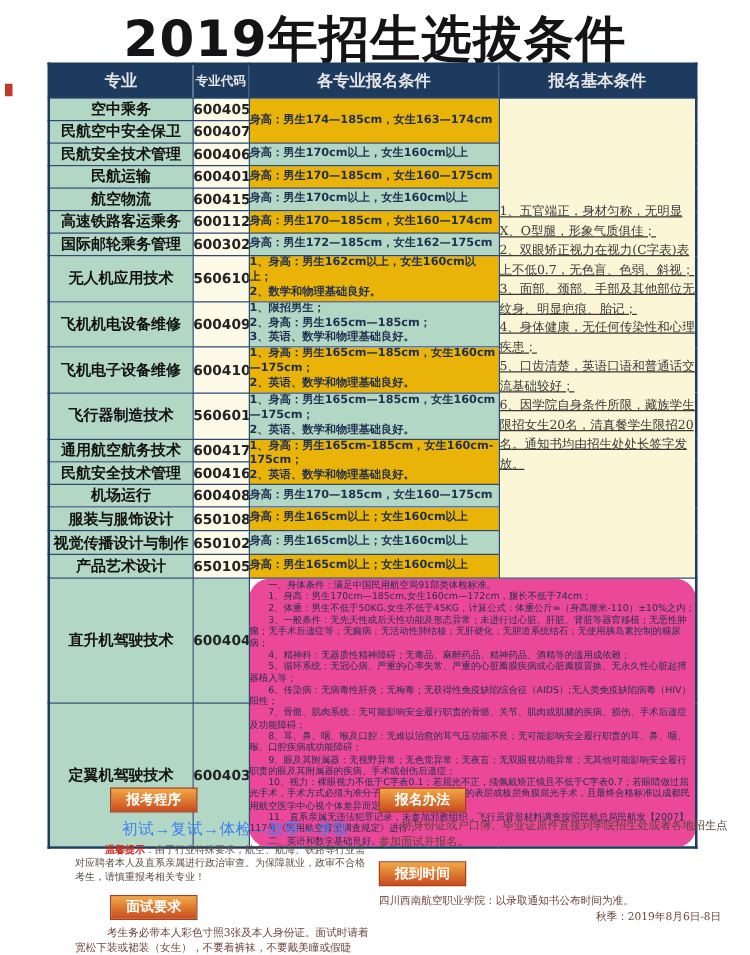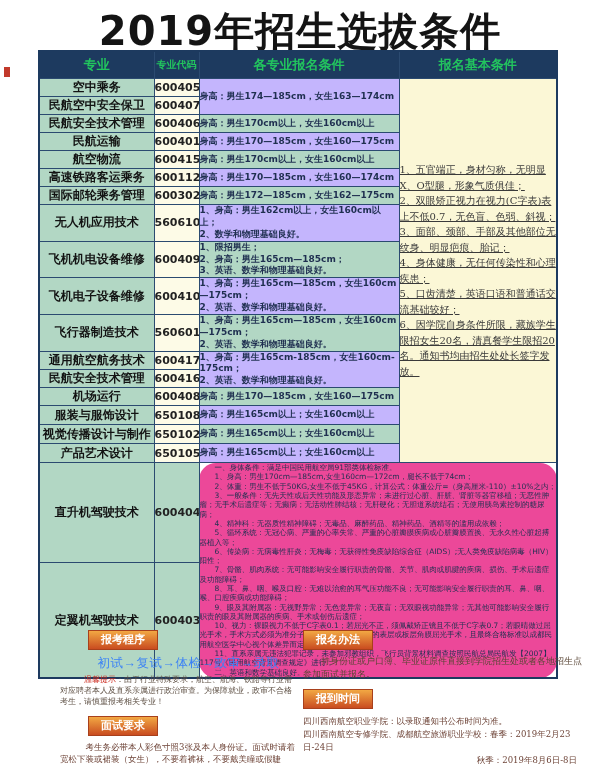--- a/index.html
+++ b/index.html
@@ -4,45 +4,45 @@
 <style>
   html,body{margin:0;padding:0;background:#ffffff;}
   .page{position:relative;width:600px;height:764px;background:#ffffff;overflow:hidden;
         font-family:"DejaVu Sans",sans-serif;}
   .edge-mark{position:absolute;left:4px;top:67px;width:6px;height:10px;background:#c2392b;}
   .title{position:absolute;top:4px;left:0;width:600px;text-align:center;
          font-size:40px;font-weight:bold;letter-spacing:1px;color:#141414;}
   table.adm{position:absolute;left:38px;top:50px;width:518px;border-collapse:collapse;
             table-layout:fixed;border:2px solid #1d3a5f;}
   table.adm th, table.adm td{border:1px solid #2b4a70;padding:0;overflow:hidden;}
-  thead th{background:#1d3a5f;color:#22c55e;font-size:13px;font-weight:bold;height:26px;}
+  thead th{background:#1d3a5f;color:#e5e5e5;font-size:13px;font-weight:bold;height:26px;}
   thead th.h-code{font-size:10px;margin-left:16px;}
   .c-major{background:#b2d7c4;font-size:12px;font-weight:bold;text-align:center;color:#131313;}
   .c-code{background:#fdfbe7;font-size:11px;font-weight:bold;text-align:center;color:#222222;}
   .c-code.bg-g{background:#b2d7c4;}
   .c-cond{font-size:9px;font-weight:600;color:#1f2f50;padding:1px 8px;white-space:pre-line;
           line-height:1.32;vertical-align:middle;}
-  .tone-y{background:#c4b5fd;}
+  .tone-y{background:#eab308;}
   .tone-g{background:#b2d7c4;}
   .c-basic{background:#fbf7d6;font-family:"DejaVu Serif",serif;font-size:10px;color:#3a3a3a;
            padding:4px 9px;vertical-align:middle;white-space:pre-line;line-height:1.55;text-decoration:underline;}
   .c-pilot{background:#ec4899;font-size:7.5px;line-height:9.3px;color:#1d3050;
            padding:4px 10px;white-space:pre-line;vertical-align:top;border-radius:17px;}
   .bottom{position:absolute;top:628px;left:38px;width:545px;display:flex;align-items:flex-start;}
   .col-left{width:258px;padding-left:22px;box-sizing:border-box;}
   .col-right{width:287px;padding-left:7px;box-sizing:border-box;}
   .badge{display:inline-block;background:linear-gradient(180deg,#f2a843,#c94c20);
          color:#ffffff;font-size:11px;font-weight:bold;padding:1px 12px 2px;
          border-radius:0;border:1px solid #a8401c;}
   .badge.ml{margin-left:28px;}
   .flow{font-family:Liberation Sans, sans-serif;font-size:12.5px;color:#3b82f6;margin:5px 0 2px;
         text-indent:3em;letter-spacing:0.5px;}
   .tip{font-family:"DejaVu Serif",serif;font-size:8px;line-height:11px;color:#5d4f43;
        margin:2px 0 7px;text-indent:3em;}
-  .tip-label{color:#cc2a1e;font-weight:normal;}
+  .tip-label{color:#cc2a1e;font-weight:bold;}
   .para-interview{font-family:"DejaVu Serif",serif;font-size:8.5px;line-height:12px;
                   color:#6e4438;text-indent:3em;margin:5px 0 0;}
   .para-signup{font-family:"DejaVu Serif",serif;font-size:9px;line-height:12.5px;
                color:#5a4636;text-indent:2em;margin:5px 0 0;}
   .checkin{margin-top:6px;font-family:"DejaVu Serif",serif;font-size:8.5px;line-height:13px;
            color:#6e4438;}
   .checkin .l3{text-align:right;padding-right:6px;}
   .mt8{margin-top:9px;}
 </style>
 </head>
@@ -194,18 +194,17 @@
       <p class="tip"><span class="tip-label">温馨提示</span><span>：由于行业特殊要求，航空、航海、铁路等行业需对应聘者本人及直系亲属进行政治审查。为保障就业，政审不合格考生，请慎重报考相关专业！</span></p>
       <span class="badge ml">面试要求</span>
       <p class="para-interview">考生务必带本人彩色寸照3张及本人身份证。面试时请着宽松下装或裙装（女生），不要着裤袜，不要戴美瞳或假睫毛。</p>
     </div>
     <div class="col-right">
       <span class="badge">报名办法</span>
       <p class="para-signup">持身份证或户口簿、毕业证原件直接到学院招生处或者各地招生点参加面试并报名。</p>
       <span class="badge mt8" style="margin-top:9px">报到时间</span>
       <div class="checkin">
         <div>四川西南航空职业学院：以录取通知书公布时间为准。</div>
-        <div>四川西南航空专修学院、成都航空旅游职业学校：春季：2019年2月23日-24日</div>
         <div class="l3">秋季：2019年8月6日-8日</div>
       </div>
     </div>
   </div>
 </div>
 
 </body></html>

